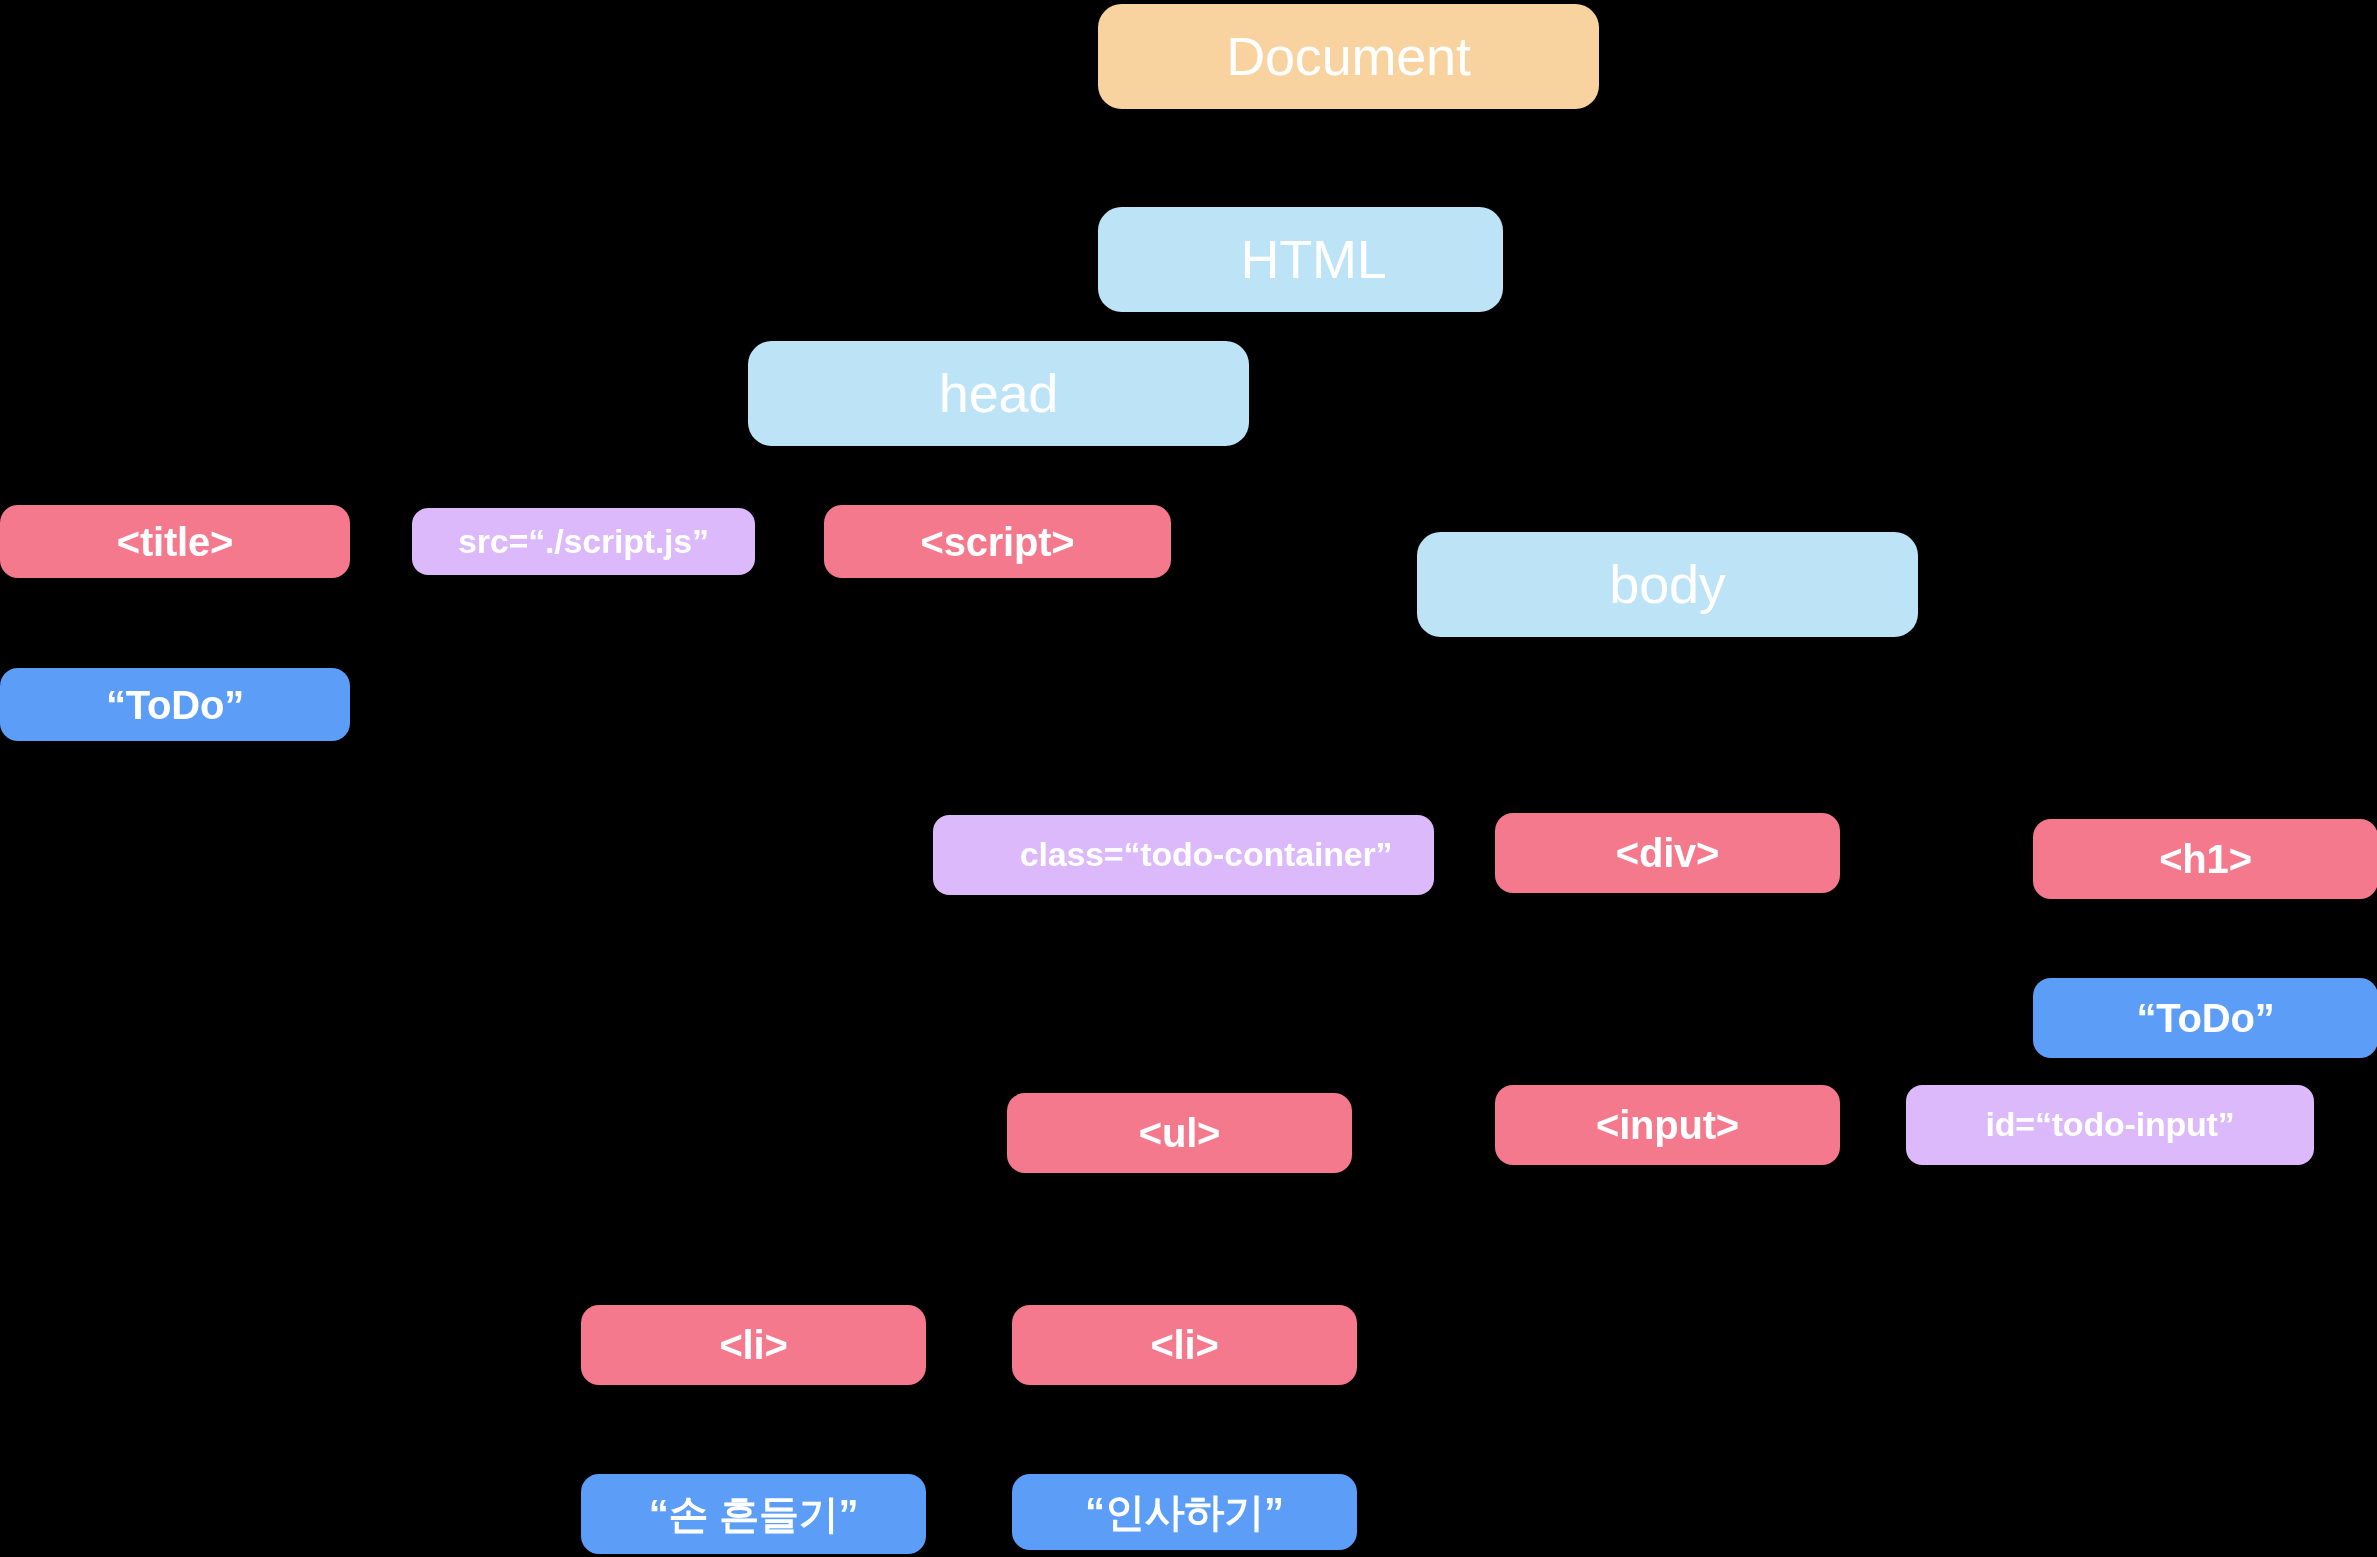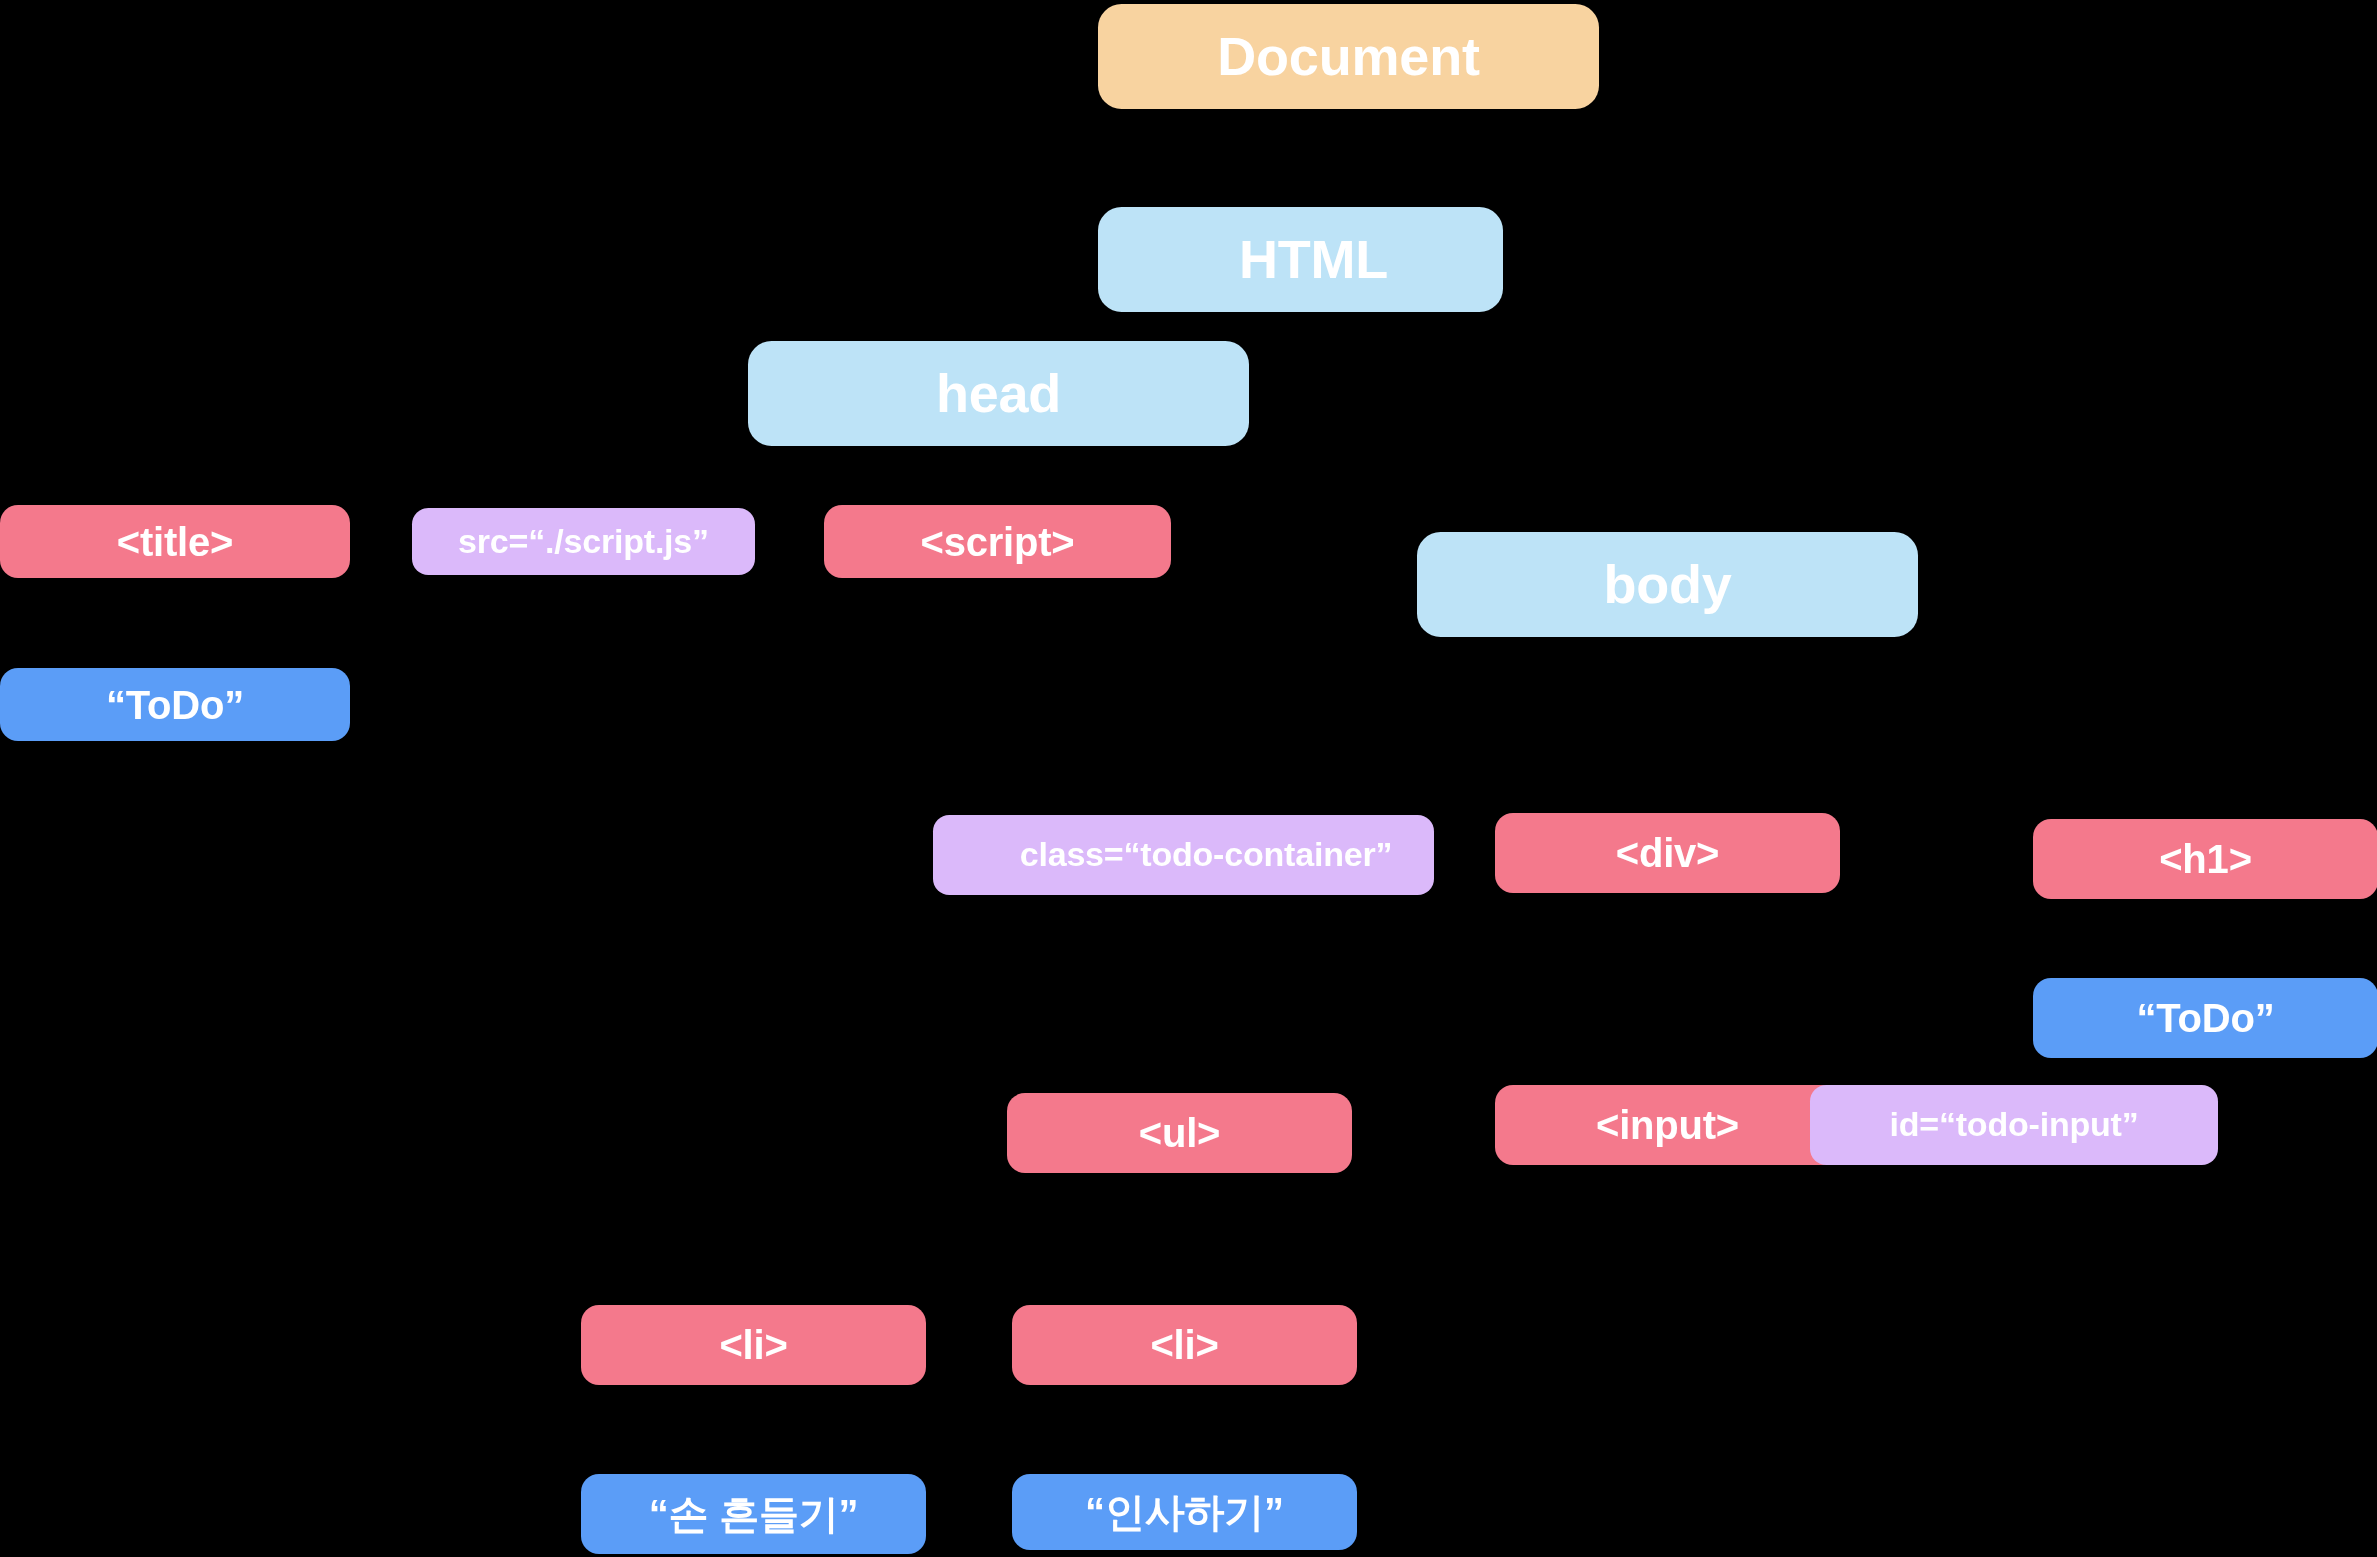--- a/index.html
+++ b/index.html
@@ -33,21 +33,21 @@
     user-select: none;
   }
   
   .n-document { background: #F8D3A0; }
   .n-element  { background: #BDE3F7; }
   .n-tag      { background: #F4798C; }
   .n-attr     { background: #DBB9FA; }
   .n-text     { background: #5B9DF7; }
 
   
-  .sz-xl { font-size: 54px; border-radius: 23.6px; font-weight: 700; }
+  .sz-xl { font-size: 54px; border-radius: 23.6px; font-weight: 400; }
   .sz-md { font-size: 40px; border-radius: 18px; }
   .sz-sm { font-size: 34px; border-radius: 16.3px; }
 </style>
 </head>
 <body>
 
 <div id="canvas">
     <div class="node n-document sz-xl" style="left: 1098px; top: 3.6px; width: 501px; height: 105px;">Document</div>
     <div class="node n-element sz-xl" style="left: 1098px; top: 207px; width: 405px; height: 105px; padding-left: 26px;">HTML</div>
     <div class="node n-element sz-xl" style="left: 748px; top: 341px; width: 501px; height: 105px;">head</div>
@@ -55,19 +55,19 @@
     <div class="node n-tag sz-md" style="left: 0px; top: 505px; width: 350px; height: 73px;">&lt;title&gt;</div>
     <div class="node n-tag sz-md" style="left: 824px; top: 505px; width: 347px; height: 73px;">&lt;script&gt;</div>
     <div class="node n-element sz-xl" style="left: 1417px; top: 532px; width: 501px; height: 105px;">body</div>
     <div class="node n-text sz-md" style="left: 0px; top: 668px; width: 350px; height: 73px;">“ToDo”</div>
     <div class="node n-attr sz-sm" style="left: 933px; top: 815px; width: 501px; height: 80px; padding-left: 45px;">class=“todo-container”</div>
     <div class="node n-tag sz-md" style="left: 1495px; top: 813px; width: 345px; height: 80px;">&lt;div&gt;</div>
     <div class="node n-tag sz-md" style="left: 2033px; top: 819px; width: 345px; height: 80px;">&lt;h1&gt;</div>
     <div class="node n-text sz-md" style="left: 2033px; top: 978px; width: 345px; height: 80px;">“ToDo”</div>
     <div class="node n-tag sz-md" style="left: 1007px; top: 1093px; width: 345px; height: 80px;">&lt;ul&gt;</div>
     <div class="node n-tag sz-md" style="left: 1495px; top: 1085px; width: 345px; height: 80px;">&lt;input&gt;</div>
-    <div class="node n-attr sz-sm" style="left: 1810px; top: 1085px; width: 408px; height: 80px;">id=“todo-input”</div>
+    <div class="node n-attr sz-sm" style="left: 1906px; top: 1085px; width: 408px; height: 80px;">id=“todo-input”</div>
     <div class="node n-tag sz-md" style="left: 581px; top: 1305px; width: 345px; height: 80px;">&lt;li&gt;</div>
     <div class="node n-tag sz-md" style="left: 1012px; top: 1305px; width: 345px; height: 80px;">&lt;li&gt;</div>
     <div class="node n-text sz-md" style="left: 581px; top: 1474px; width: 345px; height: 80px;">“손 흔들기”</div>
     <div class="node n-text sz-md" style="left: 1012px; top: 1474px; width: 345px; height: 76px;">“인사하기”</div>
   </div>
 
 
 </body></html>

